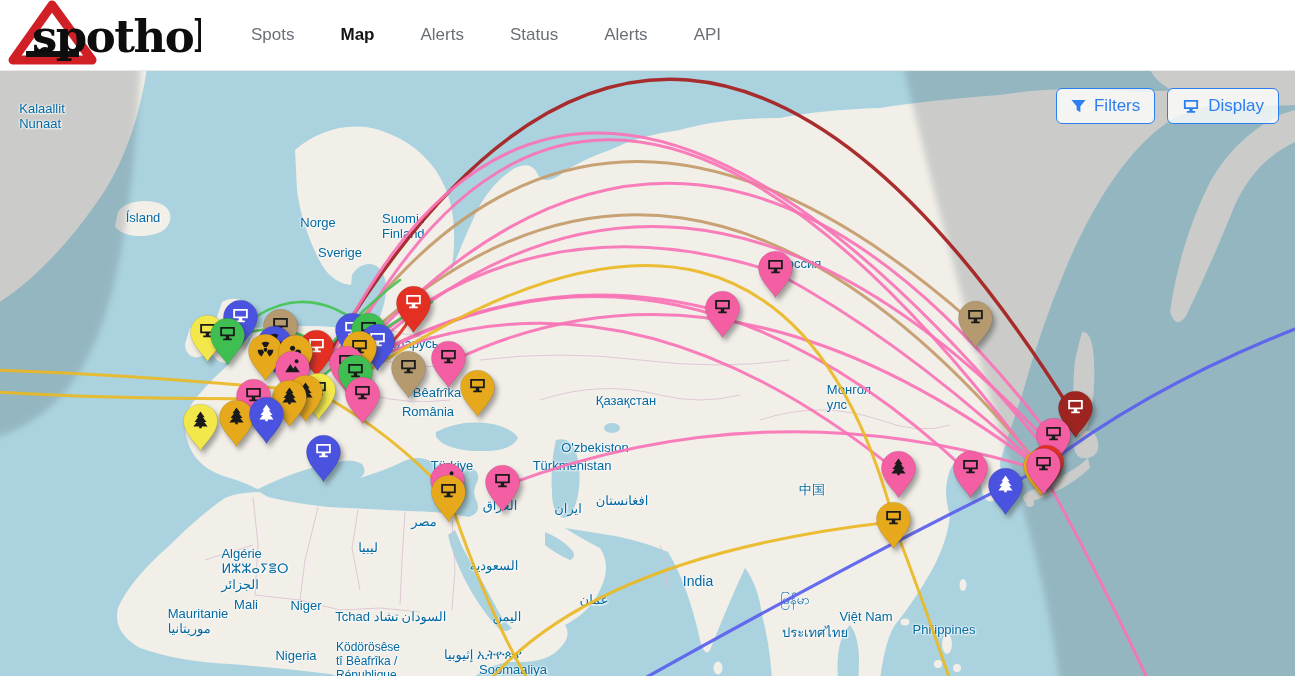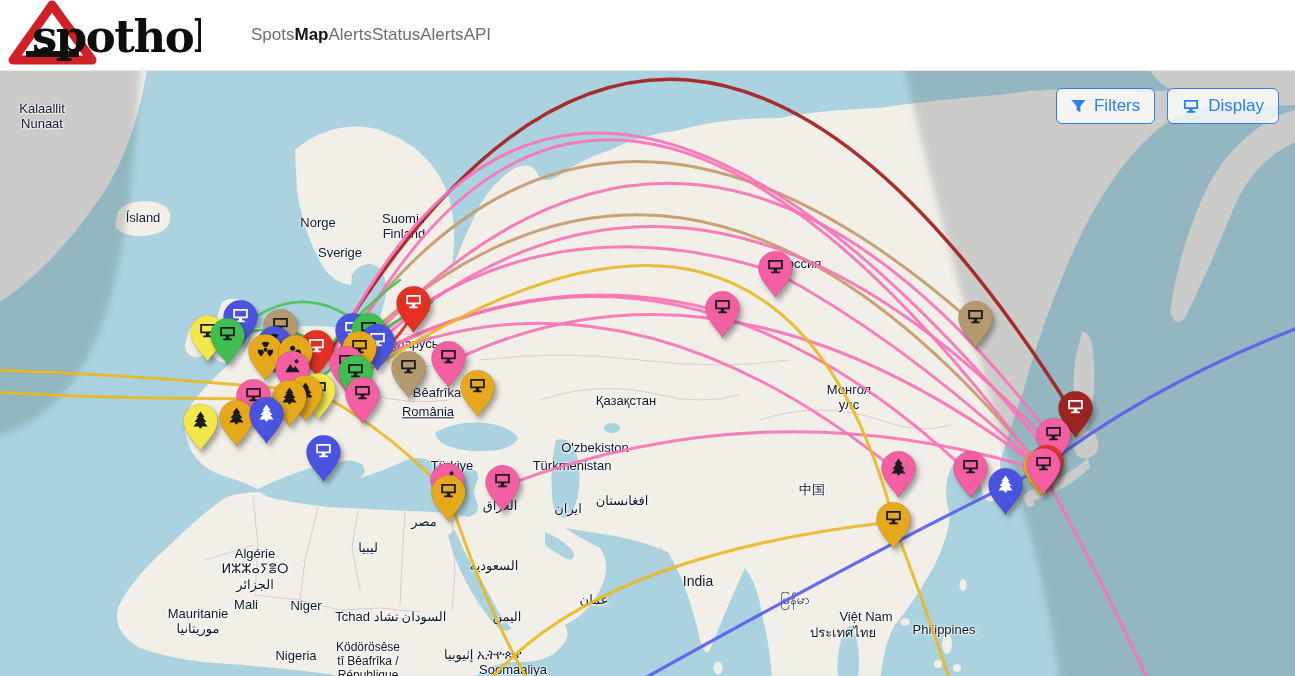--- a/index.html
+++ b/index.html
@@ -1,26 +1,26 @@
 <!DOCTYPE html>
 <html style="--accent: #2d7ff0;"><head>
 <meta charset="utf-8">
 <style>
   html,body{margin:0;padding:0}
   body{width:1295px;height:676px;overflow:hidden;background:#fff;font-family:"Liberation Sans",sans-serif;position:relative}
   header{height:70px;display:flex;align-items:center;background:#fff;border-bottom:1px solid #e9e9e9;position:relative;z-index:40}
   #logo{margin-left:6px;flex:0 0 auto}
-  nav{display:flex;margin-left:50px}
+  nav{display:flex;gap:46px;margin-left:50px}
   nav a{text-decoration:none;color:#6a7076;font-size:17px}
   nav a.active{color:#141414;font-weight:bold}
   #map{position:absolute;left:0;top:70px;width:1295px;height:606px;overflow:hidden;background:#abd3df}
   #base,#arcs{position:absolute;left:0;top:0;z-index:1}
   #arcs{z-index:4}
   #labels{position:absolute;inset:0;z-index:3;pointer-events:none}
-  .map-label{position:absolute;transform:translate(-50%,-50%);color:#0f172a;text-align:center;white-space:pre-line;line-height:1.18;font-size:13px;text-shadow:0 0 2px #fff,0 0 3px #fff,1px 1px 2px #fff}
+  .map-label{position:absolute;transform:translate(-50%,-50%);color:#0369a1;text-align:left;white-space:pre-line;line-height:1.18;font-size:13px;text-shadow:0 0 2px #fff,0 0 3px #fff,1px 1px 2px #fff}
   #markers{position:absolute;inset:0;z-index:5}
   .marker{position:absolute;filter:drop-shadow(3px 4px 2.5px rgba(45,45,45,.42));cursor:pointer}
   #controls{position:absolute;top:18px;right:16px;z-index:10;display:flex;gap:12px}
   .ctl-btn{display:flex;align-items:center;gap:8px;font-size:17px;font-family:inherit;color:var(--accent,#2d7ff0);background:rgba(255,255,255,.78);border:1px solid var(--accent,#2d7ff0);border-radius:6px;padding:7px 14px;cursor:pointer}
   .ctl-btn svg{display:block}
 </style>
 </head>
 <body>
 
 <svg width="0" height="0" style="position:absolute" aria-hidden="true">
@@ -136,39 +136,39 @@
       <span class="map-label" style="left: 42px; top: 46px;">Kalaallit
 Nunaat</span>
       <span class="map-label" style="left: 143px; top: 148px;">Ísland</span>
       <span class="map-label" style="left: 318px; top: 153px;">Norge</span>
       <span class="map-label" style="left: 340px; top: 183px;">Sverige</span>
       <span class="map-label" style="left: 404px; top: 156px;">Suomi /
 Finland</span>
       <span class="map-label" style="left: 800px; top: 194px;">Россия</span>
       <span class="map-label" style="left: 410px; top: 274px;">Беларусь</span>
       <span class="map-label" style="left: 437px; top: 323px;">Bêafrîka</span>
-      <span class="map-label" style="left: 428px; top: 342px; text-decoration: underline;">România</span>
+      <span class="map-label" style="left: 428px; top: 342px;">România</span>
       <span class="map-label" style="left: 626px; top: 331px;">Қазақстан</span>
       <span class="map-label" style="left: 849px; top: 327px;">Монгол
 улс</span>
       <span class="map-label" style="left: 595px; top: 378px;">O'zbekiston</span>
       <span class="map-label" style="left: 572px; top: 396px;">Türkmenistan</span>
       <span class="map-label" style="left: 622px; top: 431px;">افغانستان</span>
       <span class="map-label" style="left: 568px; top: 439px;">ايران</span>
       <span class="map-label" style="left: 452px; top: 396px;">Türkiye</span>
       <span class="map-label" style="left: 500px; top: 436px;">العراق</span>
       <span class="map-label" style="left: 424px; top: 452px;">مصر</span>
       <span class="map-label" style="left: 494px; top: 496px;">السعودية</span>
       <span class="map-label" style="left: 507px; top: 547px;">اليمن</span>
       <span class="map-label" style="left: 594px; top: 530px;">عمان</span>
       <span class="map-label" style="left: 812px; top: 420px;">中国</span>
       <span class="map-label" style="left: 698px; top: 511px; font-size: 14px;">India</span>
       <span class="map-label" style="left: 795px; top: 530px;">မြန်မာ</span>
       <span class="map-label" style="left: 866px; top: 547px;">Việt Nam</span>
-      <span class="map-label" style="left: 843px; top: 563px;">ประเทศไทย</span>
+      <span class="map-label" style="left: 815px; top: 563px;">ประเทศไทย</span>
       <span class="map-label" style="left: 944px; top: 560px;">Philippines</span>
       <span class="map-label" style="left: 255px; top: 474px; font-size: 13px; margin-top: 25px;">Algérie
 ⵍⵣⵣⴰⵢⴻⵔ
 الجزائر</span>
       <span class="map-label" style="left: 198px; top: 515px; margin-top: 36px;">Mauritanie
 موريتانيا</span>
       <span class="map-label" style="left: 246px; top: 535px;">Mali</span>
       <span class="map-label" style="left: 306px; top: 536px;">Niger</span>
       <span class="map-label" style="left: 352px; top: 478px; margin-left: 16px;">ليبيا</span>
       <span class="map-label" style="left: 367px; top: 547px;">Tchad تشاد</span>

